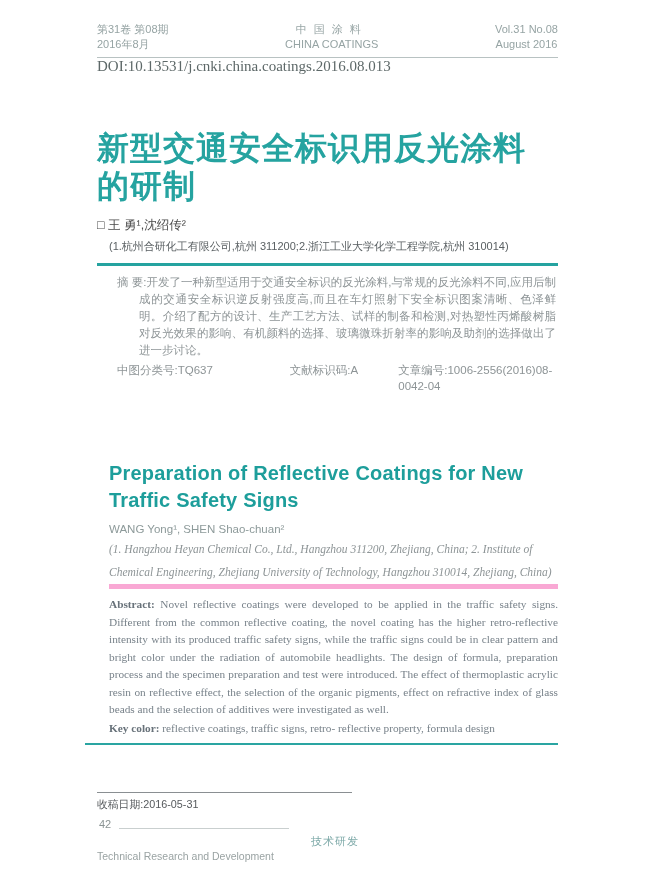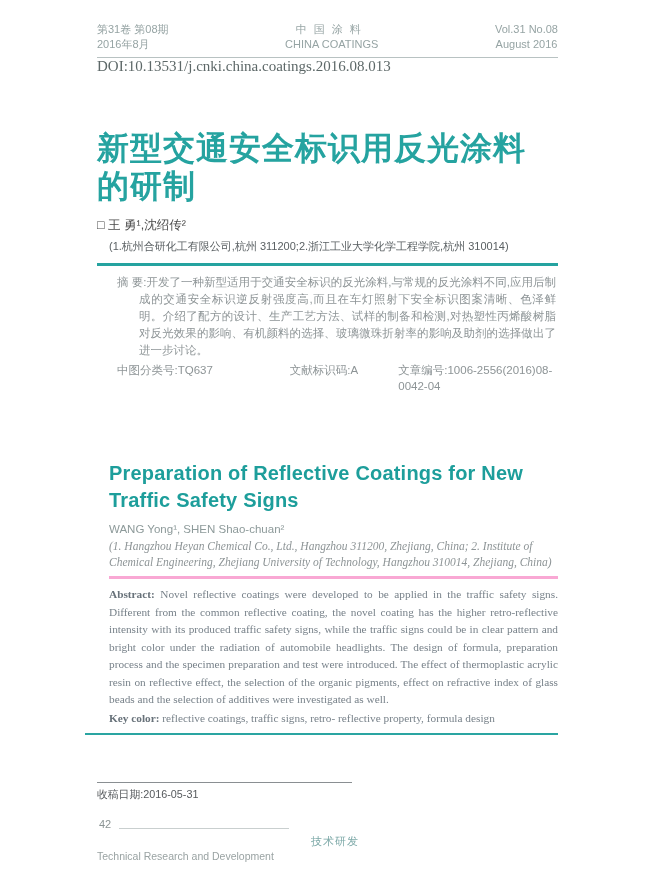--- a/index.html
+++ b/index.html
@@ -59,23 +59,22 @@
   
   .en-block { margin-left:12px; margin-top:66px; }
   .title-en {
     margin:0; font-size:20px; line-height:27px;
     font-weight:bold; color:#1d9e9b; letter-spacing:0.2px;
   }
   .authors-en { margin-top:9px; font-size:11.5px; color:#8d9a9a; }
   .affil-en {
     margin-top:3px;
     font-family:"Liberation Serif", serif; font-style:italic;
-    font-size:11.5px; line-height:16px; color:#8d9496;
-    border-bottom:3px solid #f9a8d4;
-    padding-bottom:6px;
+    font-size:11.5px; line-height:23px; color:#8d9496;
+    border-bottom:5px solid #f9a8d4;
   }
   .abs-en {
     margin-top:7px;
     font-family:"Liberation Serif", serif;
     font-size:11.3px; line-height:17.5px;
     color:#78828a; text-align:justify;
   }
   .abs-en b, .kw-en b { color:#68727a; }
   .kw-en {
     margin-top:1px;

